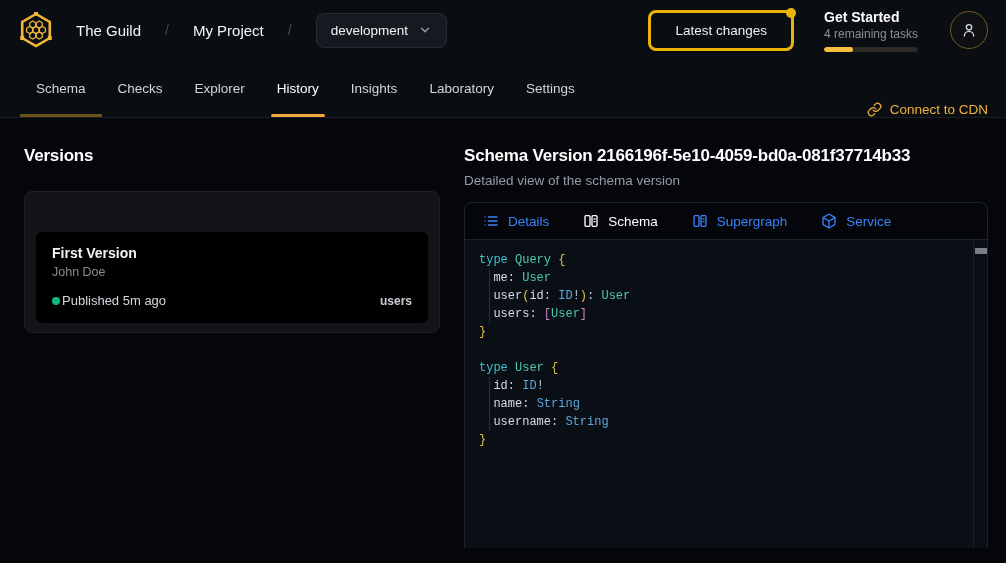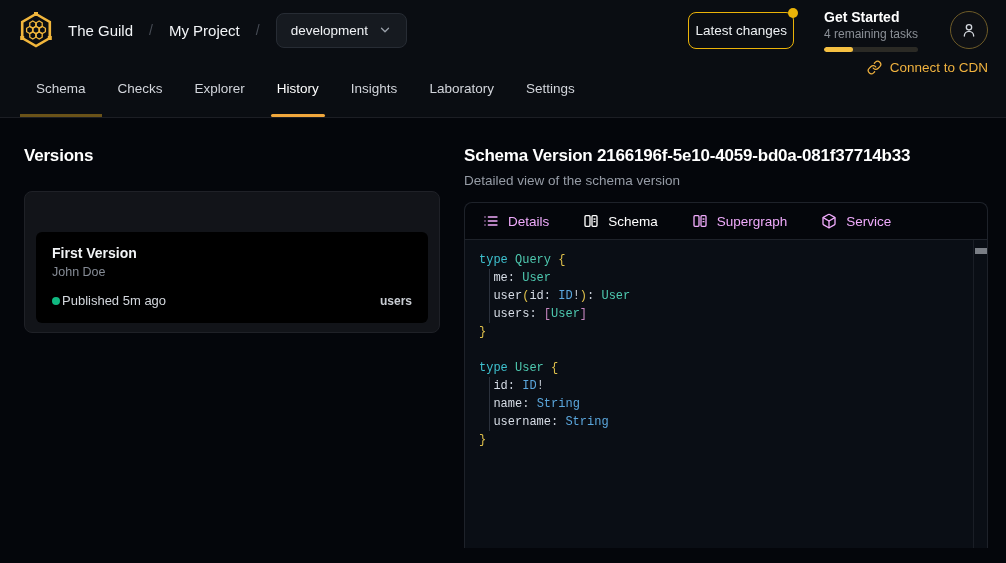--- a/index.html
+++ b/index.html
@@ -1,31 +1,31 @@
 <!DOCTYPE html>
 <html><head>
 <meta charset="utf-8">
 <style>
   * { margin:0; padding:0; box-sizing:border-box; }
   html,body { width:1006px; height:563px; overflow:hidden; background:#04060b;
     font-family:"Liberation Sans", sans-serif; color:#e8ebef; }
 
   
   .header { height:60px; display:flex; align-items:center; padding:0 18px 0 16px;
-    background:#0a0d12; gap:0; }
+    background:#0a0d12; gap:8px; }
   .logo { width:40px; height:40px; flex:0 0 auto; margin-right:12px; }
   .crumb { font-size:15px; color:#f2f4f7; font-weight:500; }
   .crumb-sep { color:#474c55; font-size:14px; margin:0 16px; }
   .target-select { display:flex; align-items:center; gap:10px; background:#161a20;
     border:1px solid #272c34; border-radius:8px; padding:9px 14px; font-size:13.5px;
     color:#f0f2f5; cursor:pointer; }
   .chev { width:14px; height:14px; color:#9aa0a9; }
   .header-right { margin-left:auto; display:flex; align-items:center; gap:30px; }
-  .latest-btn { position:relative; border:1px solid #eab308; border-radius:8px;
-    background:transparent; padding:10px 6px; font-size:13.5px; color:#eef1f4;
+  .latest-btn { position:relative; border:3px solid #eab308; border-radius:8px;
+    background:transparent; padding:10px 24px; font-size:13.5px; color:#eef1f4;
     font-family:inherit; cursor:pointer; }
   .latest-dot { position:absolute; top:-5px; right:-5px; width:10px; height:10px;
     border-radius:50%; background:#eab308; }
   .get-started { display:flex; flex-direction:column; min-width:96px; }
   .gs-title { font-size:14px; font-weight:600; color:#fff; }
   .gs-sub { font-size:12px; color:#8b9097; margin-top:2px; }
   .gs-bar { margin-top:6px; width:94px; height:5px; border-radius:3px; background:#2b2a25; overflow:hidden; }
   .gs-fill { height:100%; border-radius:3px; background:#f5c042; }
   .avatar { width:38px; height:38px; border-radius:50%; border:1.5px solid #6e5b28;
     background:#0e1014; display:flex; align-items:center; justify-content:center; cursor:pointer; }
@@ -34,21 +34,21 @@
   
   .nav { height:58px; display:flex; align-items:stretch; background:#0a0d12;
     border-bottom:1px solid #1c1e24; padding-left:20px; }
   .nav-tab { position:relative; display:flex; align-items:center; padding:0 16px;
     font-size:13.5px; color:#d2d5db; cursor:pointer; }
   .nav-tab.active { color:#ffffff; font-weight:500; }
   .nav-tab.active::after { content:""; position:absolute; left:10px; right:10px;
     bottom:0; height:3px; border-radius:2px; background:#f0a73c; }
   .nav-tab.muted::after { content:""; position:absolute; left:0; right:0;
     bottom:0; height:3px; background:#6a5218; }
-  .cdn-link { margin-left:auto; margin-right:18px; display:flex; align-items:flex-start;
+  .cdn-link { margin-left:auto; margin-right:18px; display:flex; align-items:flex-end;
     gap:8px; font-size:13.5px; color:#f0b23f; cursor:pointer; }
   .cdn-link svg { width:15px; height:15px; }
 
   
   .main { display:flex; padding-top:28px; height:445px; }
   .col-left { width:464px; flex:0 0 auto; padding:0 24px; }
   .col-right { flex:1; padding-right:18px; min-width:0; }
   h2.section-title { font-size:17px; font-weight:700; color:#fff; letter-spacing:-.2px; white-space:nowrap; }
   .section-sub { font-size:13.5px; color:#969ca6; margin-top:7px; }
 
@@ -59,21 +59,21 @@
   .vi-author { font-size:12.5px; color:#868c96; margin-top:4px; }
   .vi-row { display:flex; align-items:center; margin-top:14px; }
   .vi-dot { width:8px; height:8px; border-radius:50%; background:#10b981; }
   .vi-status { font-size:13px; color:#d3d7dd; margin-left:2px; }
   .vi-service { margin-left:auto; font-size:12px; font-weight:700; color:#c9cdd3; }
 
   .schema-panel { margin-top:14px; border:1px solid #1e222a; border-bottom:none;
     border-radius:8px 8px 0 0; height:346px; display:flex; flex-direction:column; }
   .ptabs { height:37px; display:flex; align-items:center; gap:34px; padding:0 18px;
     border-bottom:1px solid #1e222a; }
-  .ptab { display:flex; align-items:center; gap:9px; font-size:13.5px; color:#f0abfc; cursor:pointer; }
+  .ptab { display:flex; align-items:center; gap:9px; font-size:13.5px; color:#3b82f6; cursor:pointer; }
   .ptab svg { width:16px; height:16px; }
   .ptab.active { color:#ffffff; font-weight:500; }
   .toolbar { height:43px; display:flex; align-items:center; padding:0 17px;
     border-bottom:1px solid #1b1f27; }
   .tb-title { font-size:15px; font-weight:700; color:#fff; }
   .tb-right { margin-left:auto; display:flex; align-items:center; }
   .download-btn { display:flex; align-items:center; gap:7px; font-size:12.5px;
     color:#c9cdd2; cursor:pointer; }
   .download-btn svg { width:14px; height:14px; }
   .toggle-label { margin-left:32px; font-size:12.5px; color:#c9cdd2; }

